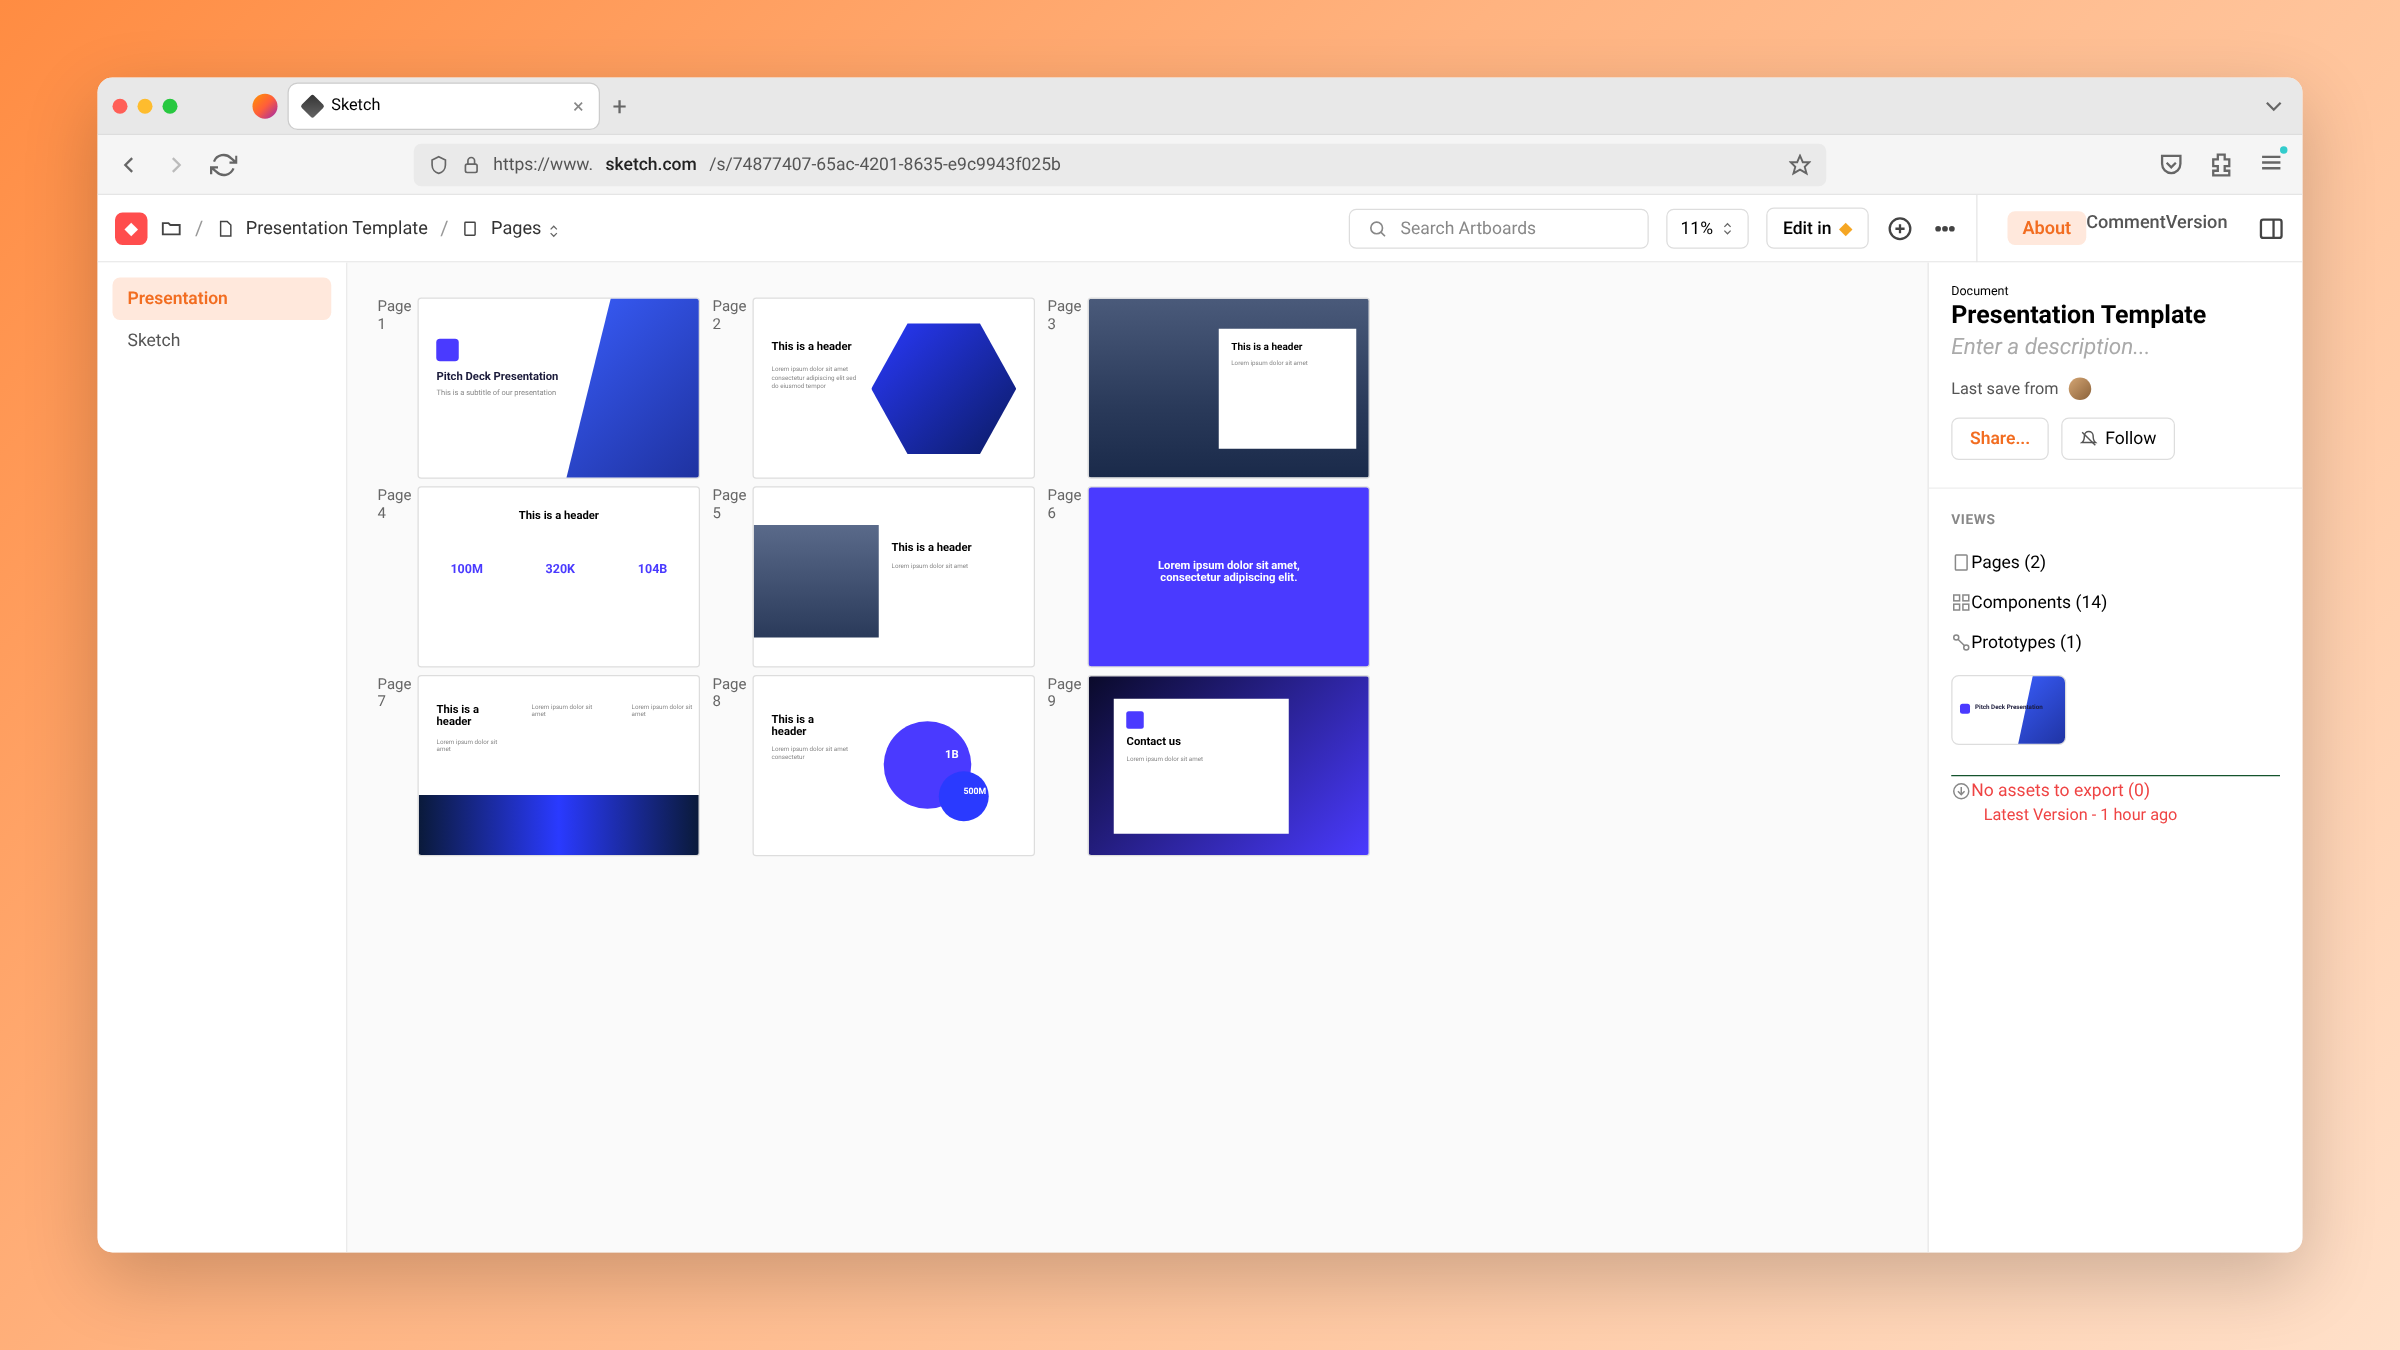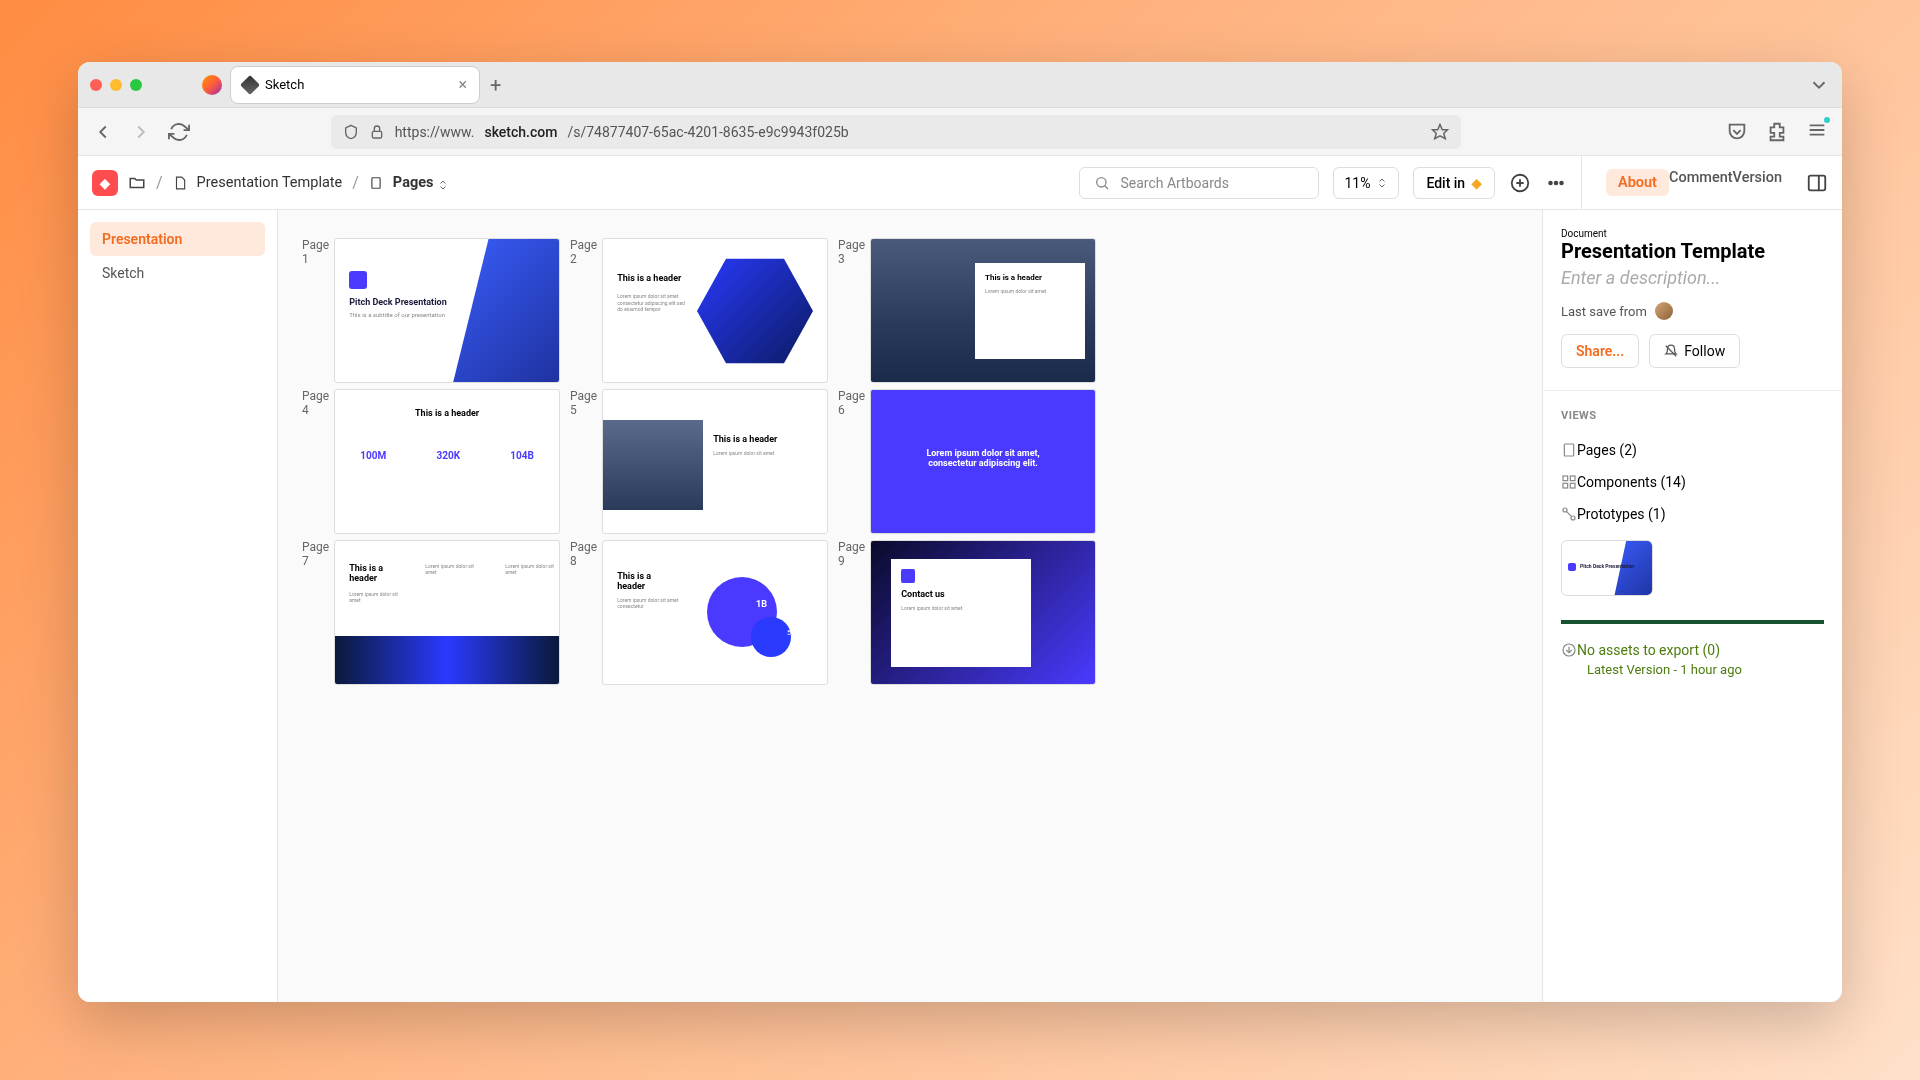--- a/index.html
+++ b/index.html
@@ -21,21 +21,21 @@
 .url-field{flex:1;max-width:1130px;margin:0 auto;height:34px;background:#eaeaea;border-radius:6px;display:flex;align-items:center;padding:0 12px;gap:10px;font-size:14px;color:#555}
 .url-field .domain{color:#222;font-weight:500}
 .star{margin-left:auto;cursor:pointer}
 .right-icons{display:flex;gap:18px;align-items:center;margin-left:auto}
 .badge-dot{position:relative}
 .badge-dot::after{content:"";position:absolute;top:-2px;right:-2px;width:6px;height:6px;background:#3cc;border-radius:50%}
 .app-toolbar{height:54px;border-bottom:1px solid #e5e5e5;display:flex;align-items:center;padding:0 14px;gap:10px;background:#fff}
 .logo{width:26px;height:26px;background:#ff4d4d;border-radius:6px;display:flex;align-items:center;justify-content:center;color:#fff;font-size:14px}
 .crumb-sep{color:#999}
 .crumb{font-size:14.5px;color:#333}
-.crumb-last{font-weight:700;display:flex;align-items:flex-end;gap:4px}
+.crumb-last{font-weight:400;display:flex;align-items:flex-end;gap:4px}
 .toolbar-right{margin-left:auto;display:flex;align-items:center;gap:14px}
 .search-art{display:flex;align-items:center;gap:10px;border:1px solid #ddd;border-radius:6px;padding:7px 14px;width:240px;font-size:14px;color:#888}
 .zoom{border:1px solid #ddd;border-radius:6px;padding:7px 10px;font-size:14px;display:flex;align-items:center;gap:6px}
 .editin{border:1px solid #ddd;border-radius:6px;padding:7px 12px;font-size:14px;display:flex;align-items:center;gap:6px;font-weight:500}
 .orange-diamond{color:#f5a623}
 .icon-btn{width:22px;height:22px;stroke:#444;fill:none;stroke-width:2;cursor:pointer}
 .divider-v{width:1px;height:54px;background:#e5e5e5}
 .panel-tabs{display:flex;font-size:14.5px;padding:0 10px}
 .ptab{color:#555;cursor:pointer;font-weight:500}
 .ptab.active{color:#f26d21;background:#ffe8dc;padding:5px 12px;border-radius:6px;font-weight:600}
@@ -54,21 +54,21 @@
 .insp-desc{color:#aaa;font-style:italic;font-size:18px;margin-bottom:14px}
 .lastsave{display:flex;align-items:center;gap:8px;font-size:13px;color:#555;margin-bottom:14px}
 .avatar{width:18px;height:18px;border-radius:50%;background:linear-gradient(135deg,#d4a574,#8b6239)}
 .insp-btns{display:flex;gap:10px;margin-bottom:22px}
 .btn{border:1px solid #ddd;border-radius:6px;padding:8px 14px;font-size:14px;cursor:pointer;display:flex;align-items:center;gap:6px;background:#fff}
 .btn.share{color:#f26d21;font-weight:600}
 .views-hdr{font-size:11px;font-weight:700;color:#888;letter-spacing:0.5px;margin-bottom:12px}
 .view-item{display:flex;align-items:center;padding:8px 0;cursor:pointer;font-size:14px}
 .view-icon{width:16px;height:16px;stroke:#888;fill:none;stroke-width:1.8}
 .thumb{width:92px;height:56px;border:1px solid #ddd;border-radius:6px;margin-top:10px;background:#fff;position:relative;overflow:hidden}
-.insp-footer{margin-top:24px;border-top:4px solid #14532d;padding-top:14px;font-size:13px;color:#4d7c0f}
+.insp-footer{margin-top:24px;border-top:1px solid #14532d;font-size:13px;color:#ef4444}
 
 
 .s1 .l{position:absolute;left:14px;top:32px;width:18px;height:18px;background:#4a3aff;border-radius:3px}
 .s1 .t1{position:absolute;left:14px;top:58px;font-size:9px;font-weight:700;color:#1a1a3a}
 .s1 .t2{position:absolute;left:14px;top:72px;font-size:6px;color:#888}
 .s1 .img{position:absolute;right:-30px;top:-10px;width:140px;height:170px;background:linear-gradient(135deg,#3a5fff,#1a2a8f);clip-path:polygon(30% 0,100% 0,100% 100%,0 100%)}
 .s2 .t{position:absolute;left:14px;top:34px;font-size:9px;font-weight:700}
 .s2 .b{position:absolute;left:14px;top:54px;width:70px;font-size:5px;color:#888;line-height:1.3}
 .s2 .hex{position:absolute;right:14px;top:14px;width:116px;height:116px;background:linear-gradient(135deg,#2a3aff,#0a1a5f);clip-path:polygon(25% 5%,75% 5%,100% 50%,75% 95%,25% 95%,0 50%)}
 .s3 .img{position:absolute;left:0;top:0;width:100%;height:100%;background:linear-gradient(180deg,#4a5a7a 0%,#2a3a5a 60%,#1a2a4a 100%)}
@@ -85,21 +85,21 @@
 .s7 .h{position:absolute;left:14px;top:22px;font-size:9px;font-weight:700;width:50px}
 .s7 .c1{position:absolute;left:14px;top:50px;width:60px;font-size:5px;color:#888}
 .s7 .c2{position:absolute;left:90px;top:22px;width:60px;font-size:5px;color:#888}
 .s7 .c3{position:absolute;left:170px;top:22px;width:60px;font-size:5px;color:#888}
 .s7 .img{position:absolute;left:0;bottom:0;width:100%;height:48px;background:linear-gradient(90deg,#0a1a3a,#2a3aff,#0a1a3a)}
 .s8 .h{position:absolute;left:14px;top:30px;font-size:9px;font-weight:700;width:50px}
 .s8 .p{position:absolute;left:14px;top:56px;width:70px;font-size:5px;color:#888}
 .s8 .c{position:absolute;right:50px;top:36px;width:70px;height:70px;border-radius:50%;background:#4a3aff}
 .s8 .c2{position:absolute;right:36px;top:76px;width:40px;height:40px;border-radius:50%;background:#2a3aff}
 .s8 .n1{position:absolute;right:60px;top:58px;font-size:9px;font-weight:700;color:#fff}
-.s8 .n2{position:absolute;right:22px;top:88px;font-size:7px;font-weight:400;color:#fff}
+.s8 .n2{position:absolute;right:38px;top:88px;font-size:7px;font-weight:700;color:#fff}
 .s9 .img{position:absolute;left:0;top:0;width:100%;height:100%;background:linear-gradient(135deg,#0a0a2a,#4a3aff)}
 .s9 .card{position:absolute;left:20px;top:18px;width:140px;height:108px;background:#fff;padding:10px}
 .s9 .card .l{width:14px;height:14px;background:#4a3aff;border-radius:2px;margin-bottom:6px}
 .s9 .card .h{font-size:9px;font-weight:700;margin-bottom:6px}
 .s9 .card .p{font-size:5px;color:#888}
 .thumb .tl{position:absolute;left:6px;top:22px;width:8px;height:8px;background:#4a3aff;border-radius:2px}
 .thumb .tt{position:absolute;left:18px;top:22px;font-size:5px;font-weight:700;color:#1a1a3a}
 .thumb .ti{position:absolute;right:-10px;top:-4px;width:50px;height:70px;background:linear-gradient(135deg,#3a5fff,#1a2a8f);clip-path:polygon(30% 0,100% 0,100% 100%,0 100%)}
 </style>
 </head>

